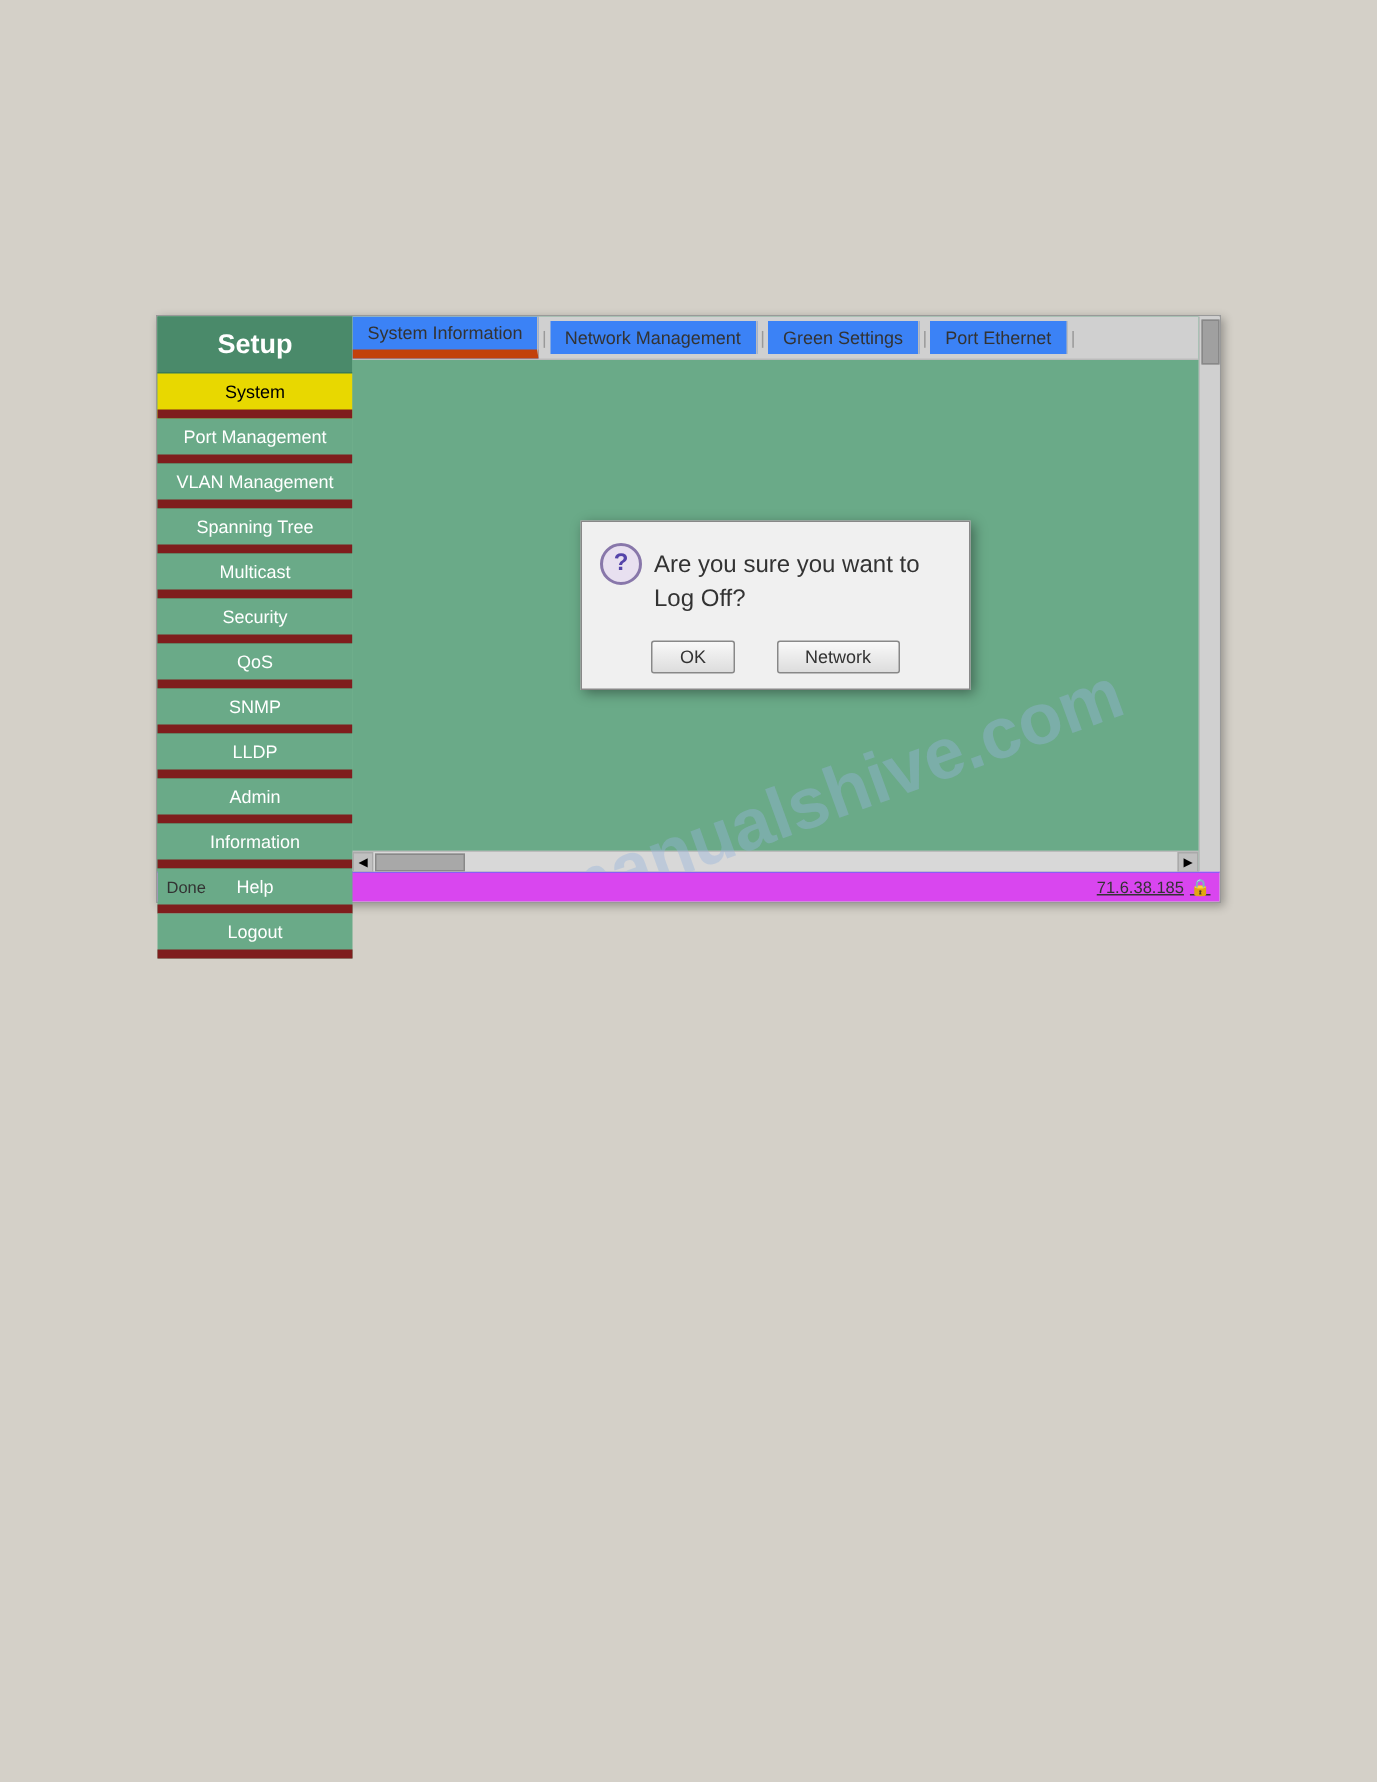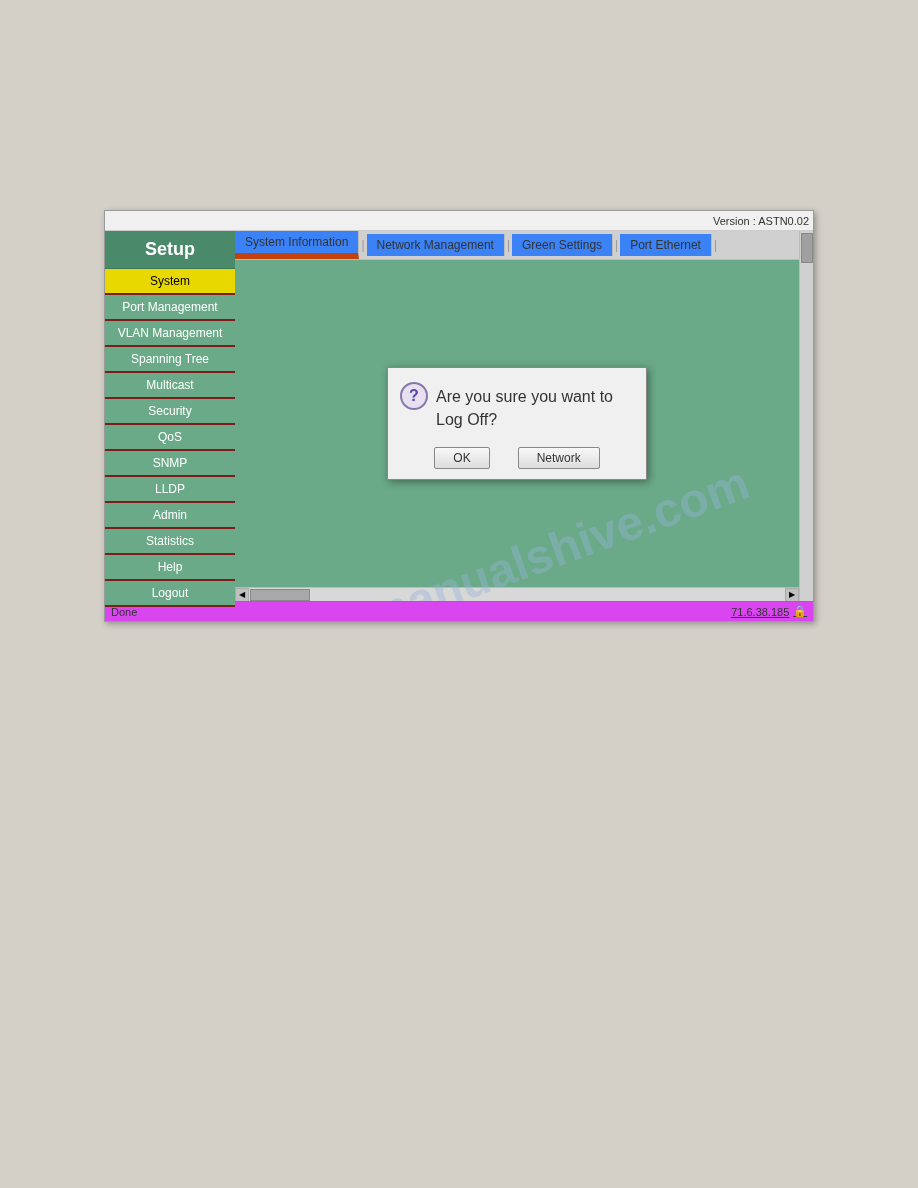--- a/index.html
+++ b/index.html
@@ -67,21 +67,21 @@
       text-align: center;
       padding: 8px 4px;
       border-bottom: 1px solid #3a7a5a;
     }
 
     .sidebar-item {
       background: #6aaa88;
       color: #fff;
       text-align: center;
       padding: 5px 4px;
-      border-bottom: 2px solid #7f1d1d;
+      border-bottom: 6px solid #7f1d1d;
       cursor: pointer;
       font-size: 12px;
     }
 
     .sidebar-item.active {
       background: #e8d800;
       color: #000;
     }
 
     
@@ -304,39 +304,36 @@
       border: 1px solid #888;
       margin: 1px;
     }
   </style>
 </head>
 <body>
 
 <div class="outer-wrapper">
   <div class="browser-window">
 
-    <div class="browser-topbar">
-      <span class="version-label">Version : ASTN0.02</span>
-    </div>
 
     <div class="browser-content">
 
       <div class="sidebar">
         <div class="sidebar-title">Setup</div>
         <div class="sidebar-item active">System</div>
         <div class="sidebar-item">Port Management</div>
         <div class="sidebar-item">VLAN Management</div>
         <div class="sidebar-item">Spanning Tree</div>
         <div class="sidebar-item">Multicast</div>
         <div class="sidebar-item">Security</div>
         <div class="sidebar-item">QoS</div>
         <div class="sidebar-item">SNMP</div>
         <div class="sidebar-item">LLDP</div>
         <div class="sidebar-item">Admin</div>
-        <div class="sidebar-item">Statistics</div>
+        <div class="sidebar-item">Information</div>
         <div class="sidebar-item">Help</div>
         <div class="sidebar-item">Logout</div>
       </div>
 
       <div class="main-area">
 
         <div class="tab-bar">
           <div class="tab-item active">System Information</div>
           <span class="tab-separator">|</span>
           <div class="tab-item">Network Management</div>

